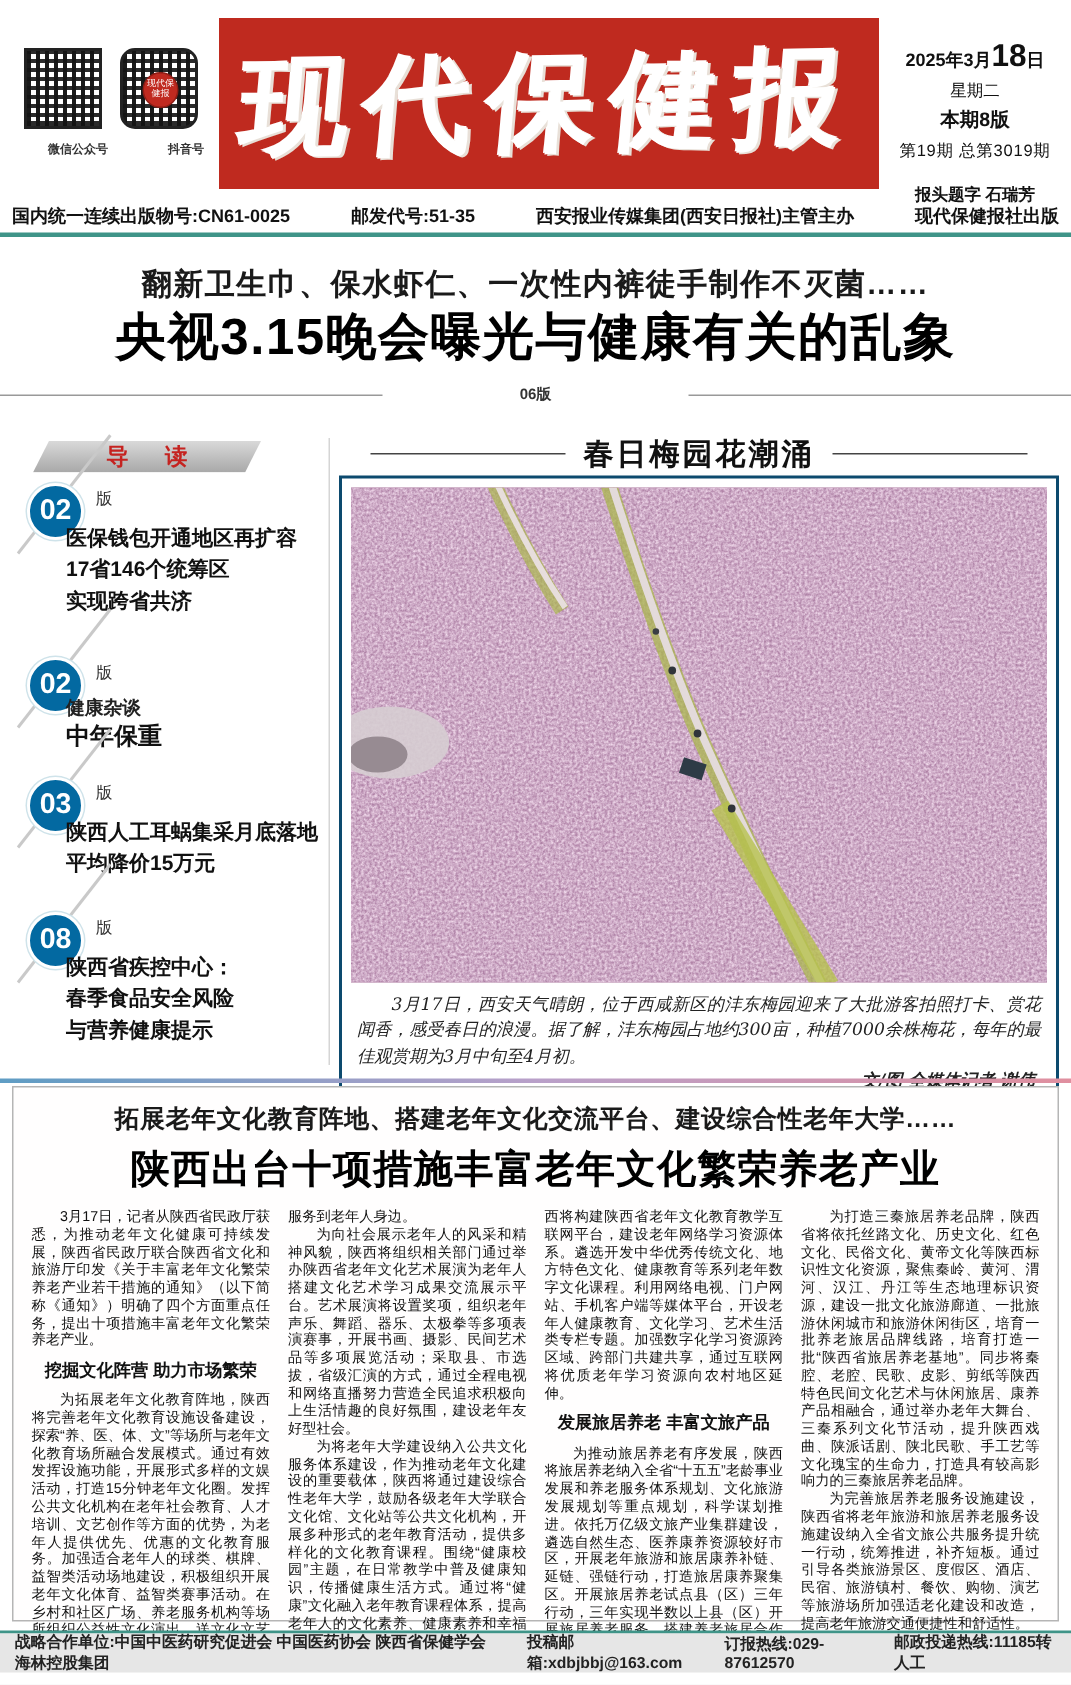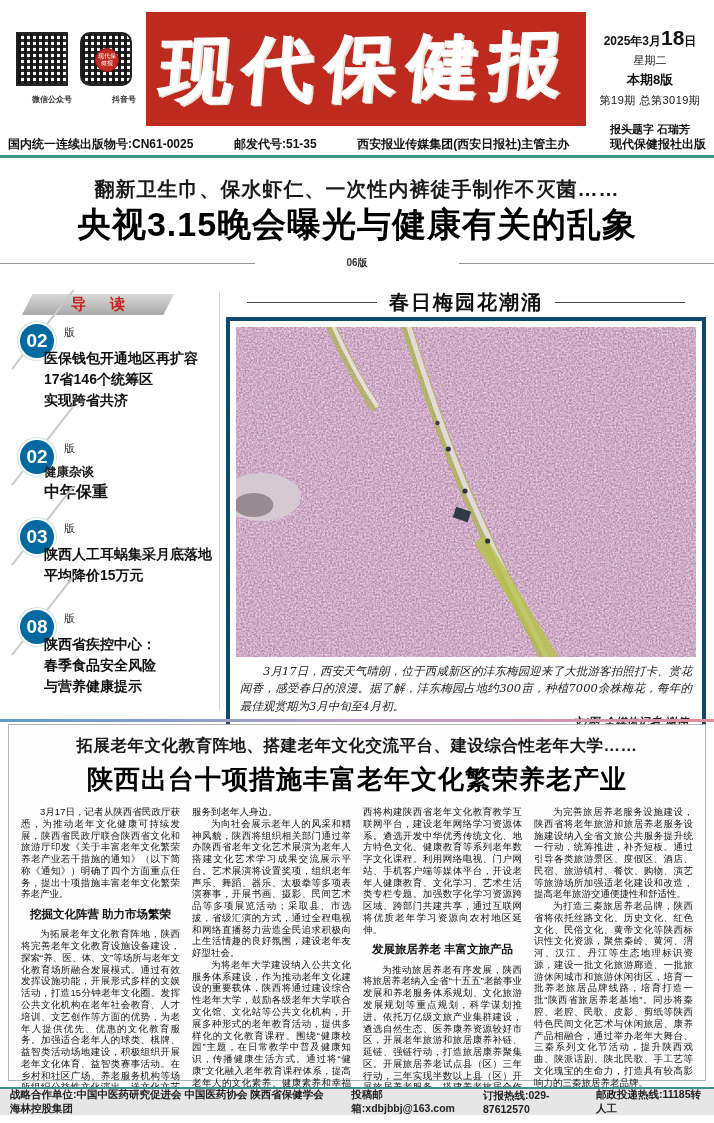--- a/index.html
+++ b/index.html
@@ -69,21 +69,21 @@
   .g-cat { position:absolute; left:34px; top:26px; font-size:12.5px; font-weight:bold; color:#222; }
   .g-title { position:absolute; left:34px; top:26px; font-size:14px; font-weight:bold; color:#111;
              line-height:1.5; white-space:pre-line; }
   .g-title.low { top:42px; font-size:16px; }
 
   
   .photo-sec { position:absolute; left:226px; top:290px; width:480px; }
   .photo-title-row { display:flex; align-items:center; justify-content:center; gap:12px; height:24px; }
   .photo-title-row .pline { width:130px; height:1px; background:#444; }
   .ptitle { font-size:20px; font-weight:900; color:#111; letter-spacing:2px; }
-  .photo-frame { margin-top:3px; border:4px solid #0c4a6e; background:#fff; padding:6px 6px 4px 6px; }
+  .photo-frame { margin-top:3px; border:2px solid #0c4a6e; background:#fff; padding:6px 6px 4px 6px; }
   .photo { width:100%; height:330px; overflow:hidden; background:#b07fa4; }
   .photo svg { display:block; width:100%; height:100%; }
   .photo-caption { margin-top:6px; font-family:"DejaVu Serif", serif; font-style:italic; font-size:11.5px;
                    color:#222; line-height:1.5; text-align:justify; text-indent:2em; padding:0 4px; }
   .photo-credit { font-family:"DejaVu Serif", serif; font-style:italic; font-size:11.5px; color:#222;
                   text-align:right; padding:0 8px 2px 0; font-weight:bold; }
 
   
   .grad-top { position:absolute; left:0; right:0; top:719px; height:3px;
               background:linear-gradient(90deg,#5f9dc4,#b9a0c9,#e08f9f); }
@@ -249,22 +249,22 @@
         <p class="cp">为向社会展示老年人的风采和精神风貌，陕西将组织相关部门通过举办陕西省老年文化艺术展演为老年人搭建文化艺术学习成果交流展示平台。艺术展演将设置奖项，组织老年声乐、舞蹈、器乐、太极拳等多项表演赛事，开展书画、摄影、民间艺术品等多项展览活动；采取县、市选拔，省级汇演的方式，通过全程电视和网络直播努力营造全民追求积极向上生活情趣的良好氛围，建设老年友好型社会。</p>
         <p class="cp">为将老年大学建设纳入公共文化服务体系建设，作为推动老年文化建设的重要载体，陕西将通过建设综合性老年大学，鼓励各级老年大学联合文化馆、文化站等公共文化机构，开展多种形式的老年教育活动，提供多样化的文化教育课程。围绕“健康校园”主题，在日常教学中普及健康知识，传播健康生活方式。通过将“健康”文化融入老年教育课程体系，提高老年人的文化素养、健康素养和幸福指数。</p>
 
       </div>
       <div class="col">
         <p class="cp cont">西将构建陕西省老年文化教育教学互联网平台，建设老年网络学习资源体系。遴选开发中华优秀传统文化、地方特色文化、健康教育等系列老年数字文化课程。利用网络电视、门户网站、手机客户端等媒体平台，开设老年人健康教育、文化学习、艺术生活类专栏专题。加强数字化学习资源跨区域、跨部门共建共享，通过互联网将优质老年学习资源向农村地区延伸。</p>
         <h3 class="ch">发展旅居养老 丰富文旅产品</h3>
         <p class="cp">为推动旅居养老有序发展，陕西将旅居养老纳入全省“十五五”老龄事业发展和养老服务体系规划、文化旅游发展规划等重点规划，科学谋划推进。依托万亿级文旅产业集群建设，遴选自然生态、医养康养资源较好市区，开展老年旅游和旅居康养补链、延链、强链行动，打造旅居康养聚集区。开展旅居养老试点县（区）三年行动，三年实现半数以上县（区）开展旅居养老服务。搭建养老旅居合作交流平台，将旅居养老纳入全省旅游宣传营销计划。</p>
       </div>
       <div class="col">
+        <p class="cp">为打造三秦旅居养老品牌，陕西省将依托丝路文化、历史文化、红色文化、民俗文化、黄帝文化等陕西标识性文化资源，聚焦秦岭、黄河、渭河、汉江、丹江等生态地理标识资源，建设一批文化旅游廊道、一批旅游休闲城市和旅游休闲街区，培育一批养老旅居品牌线路，培育打造一批“陕西省旅居养老基地”。同步将秦腔、老腔、民歌、皮影、剪纸等陕西特色民间文化艺术与休闲旅居、康养产品相融合，通过举办老年大舞台、三秦系列文化节活动，提升陕西戏曲、陕派话剧、陕北民歌、手工艺等文化瑰宝的生命力，打造具有较高影响力的三秦旅居养老品牌。</p>
         <p class="cp">为完善旅居养老服务设施建设，陕西省将老年旅游和旅居养老服务设施建设纳入全省文旅公共服务提升统一行动，统筹推进，补齐短板。通过引导各类旅游景区、度假区、酒店、民宿、旅游镇村、餐饮、购物、演艺等旅游场所加强适老化建设和改造，提高老年旅游交通便捷性和舒适性。</p>
-        <p class="cp">为打造三秦旅居养老品牌，陕西省将依托丝路文化、历史文化、红色文化、民俗文化、黄帝文化等陕西标识性文化资源，聚焦秦岭、黄河、渭河、汉江、丹江等生态地理标识资源，建设一批文化旅游廊道、一批旅游休闲城市和旅游休闲街区，培育一批养老旅居品牌线路，培育打造一批“陕西省旅居养老基地”。同步将秦腔、老腔、民歌、皮影、剪纸等陕西特色民间文化艺术与休闲旅居、康养产品相融合，通过举办老年大舞台、三秦系列文化节活动，提升陕西戏曲、陕派话剧、陕北民歌、手工艺等文化瑰宝的生命力，打造具有较高影响力的三秦旅居养老品牌。</p>
 
       </div>
     </div>
   </div>
 
   <div class="footer">
     <div class="footer-bar">
       <span>战略合作单位:中国中医药研究促进会 中国医药协会 陕西省保健学会 海林控股集团</span>
       <span>投稿邮箱:xdbjbbj@163.com</span>
       <span>订报热线:029-87612570</span>

